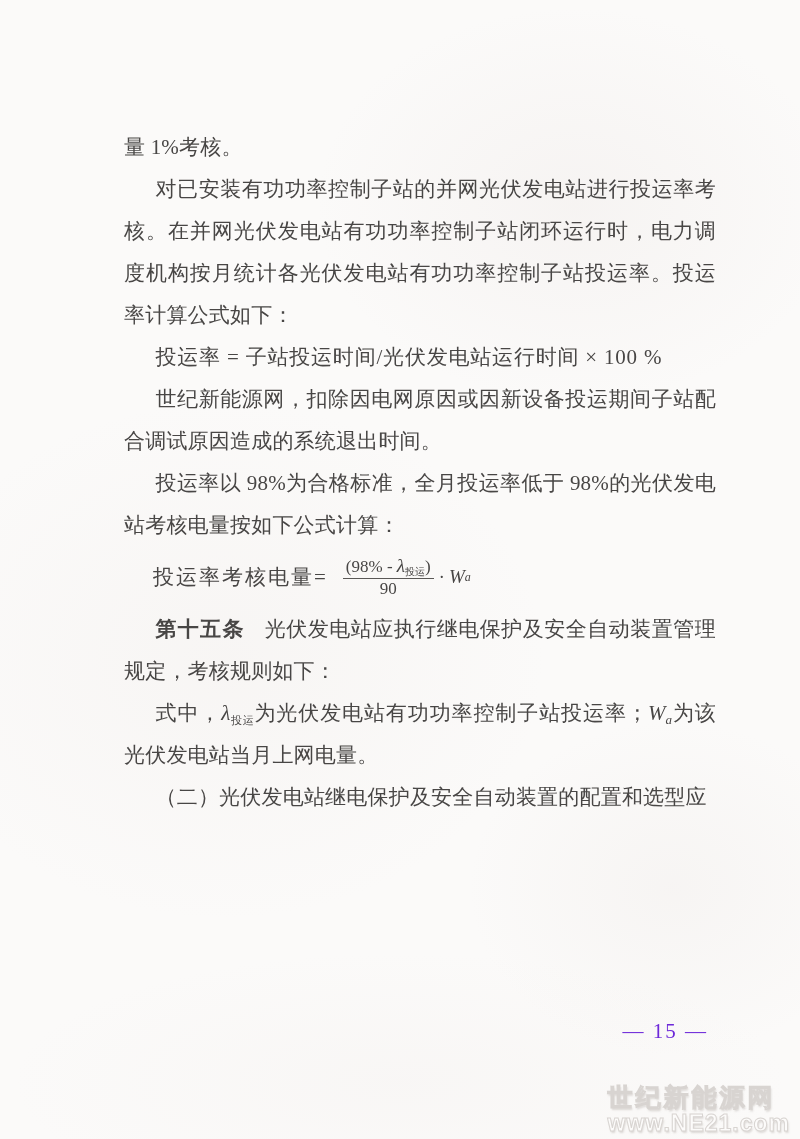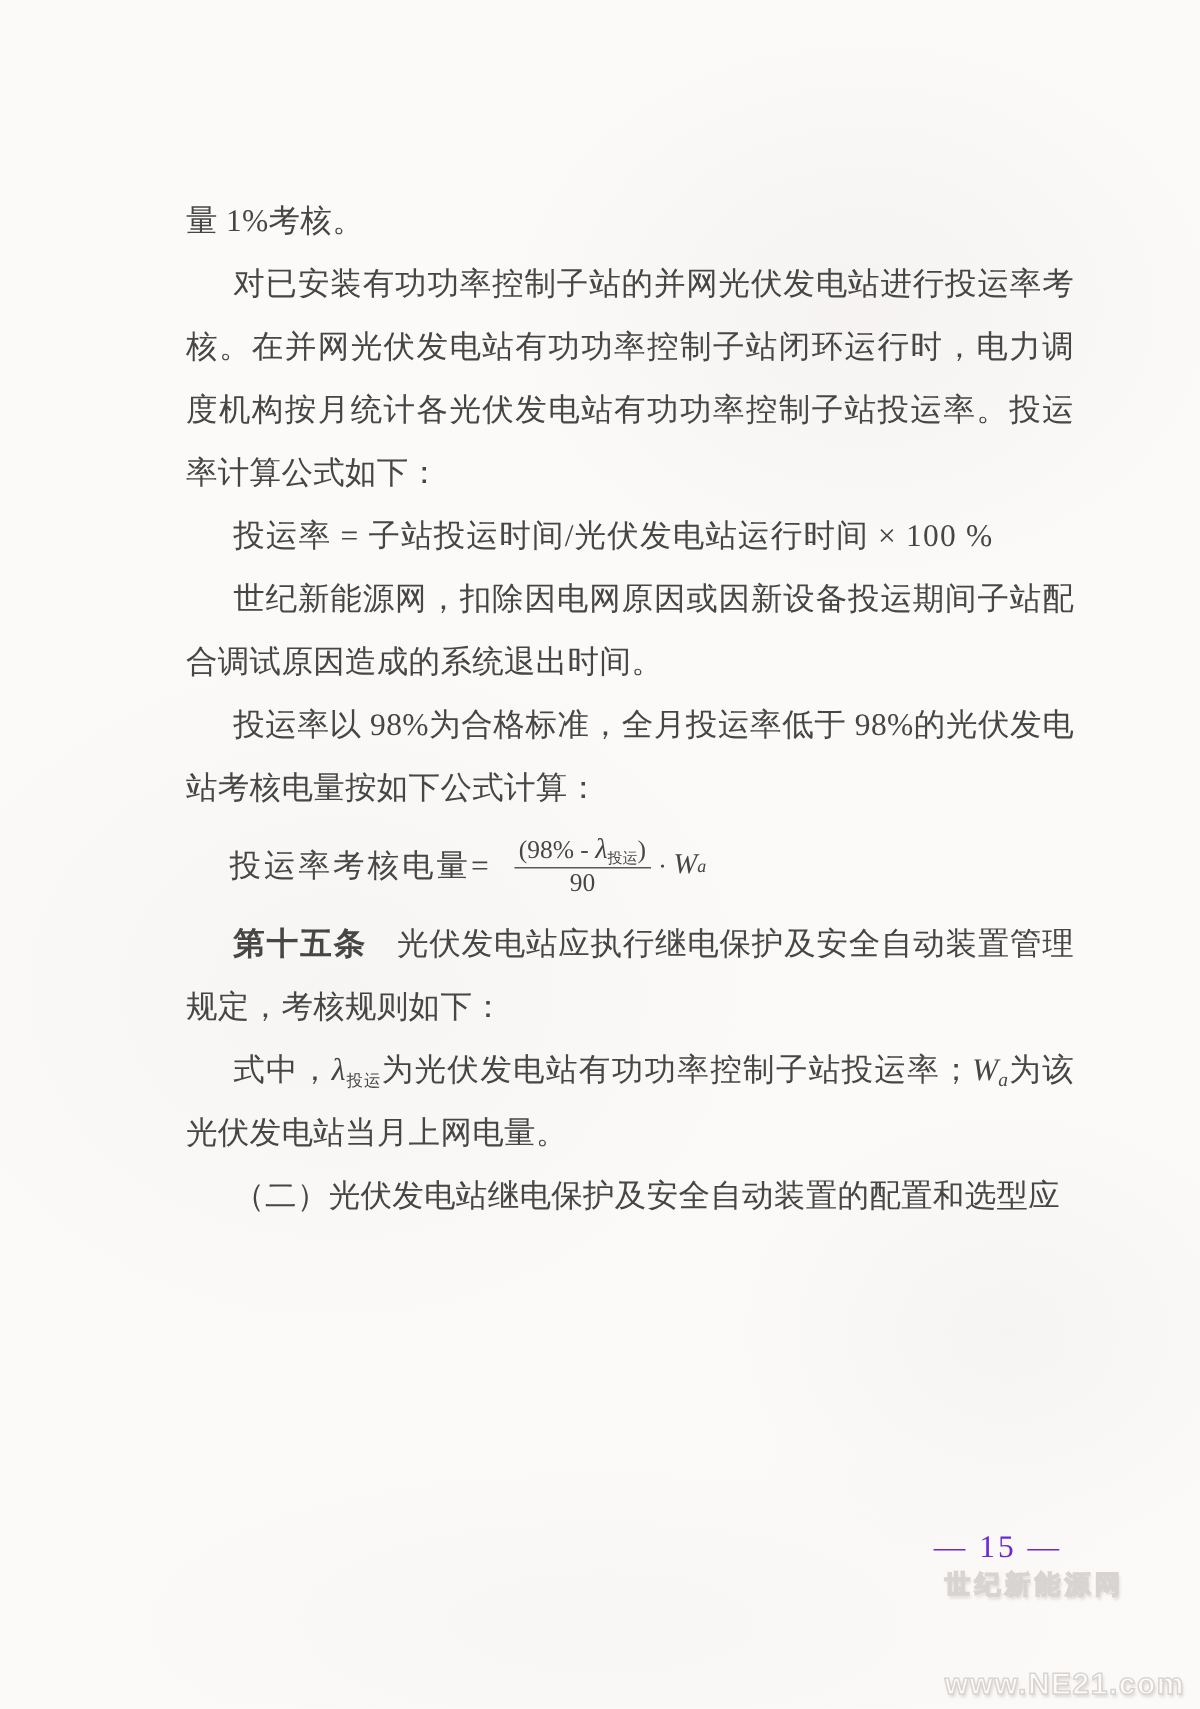--- a/index.html
+++ b/index.html
@@ -126,30 +126,29 @@
     text-align: left;
     font-family: "Liberation Sans", sans-serif;
     font-weight: bold;
     color: #fcfbfa;
     -webkit-text-stroke: 1px #d8d4d1;
     text-shadow: 1px 2px 2px rgba(185,178,172,0.45);
     user-select: none;
   }
   .watermark .wm-name {
     display: block;
-    font-size: 17px;
+    font-size: 25px;
     line-height: 26px;
     letter-spacing: 3px;
   }
   .watermark .wm-url {
     display: block;
-    font-size: 20px;
+    font-size: 23px;
     line-height: 27px;
     letter-spacing: 1px;
-    margin-top: 40px;
   }
 </style>
 </head>
 <body>
 
 <div class="page-text">
 
   <p class="no-indent">量 1%考核。</p>
 
   <p>对已安装有功功率控制子站的并网光伏发电站进行投运率考核。在并网光伏发电站有功功率控制子站闭环运行时，电力调度机构按月统计各光伏发电站有功功率控制子站投运率。投运率计算公式如下：</p>

